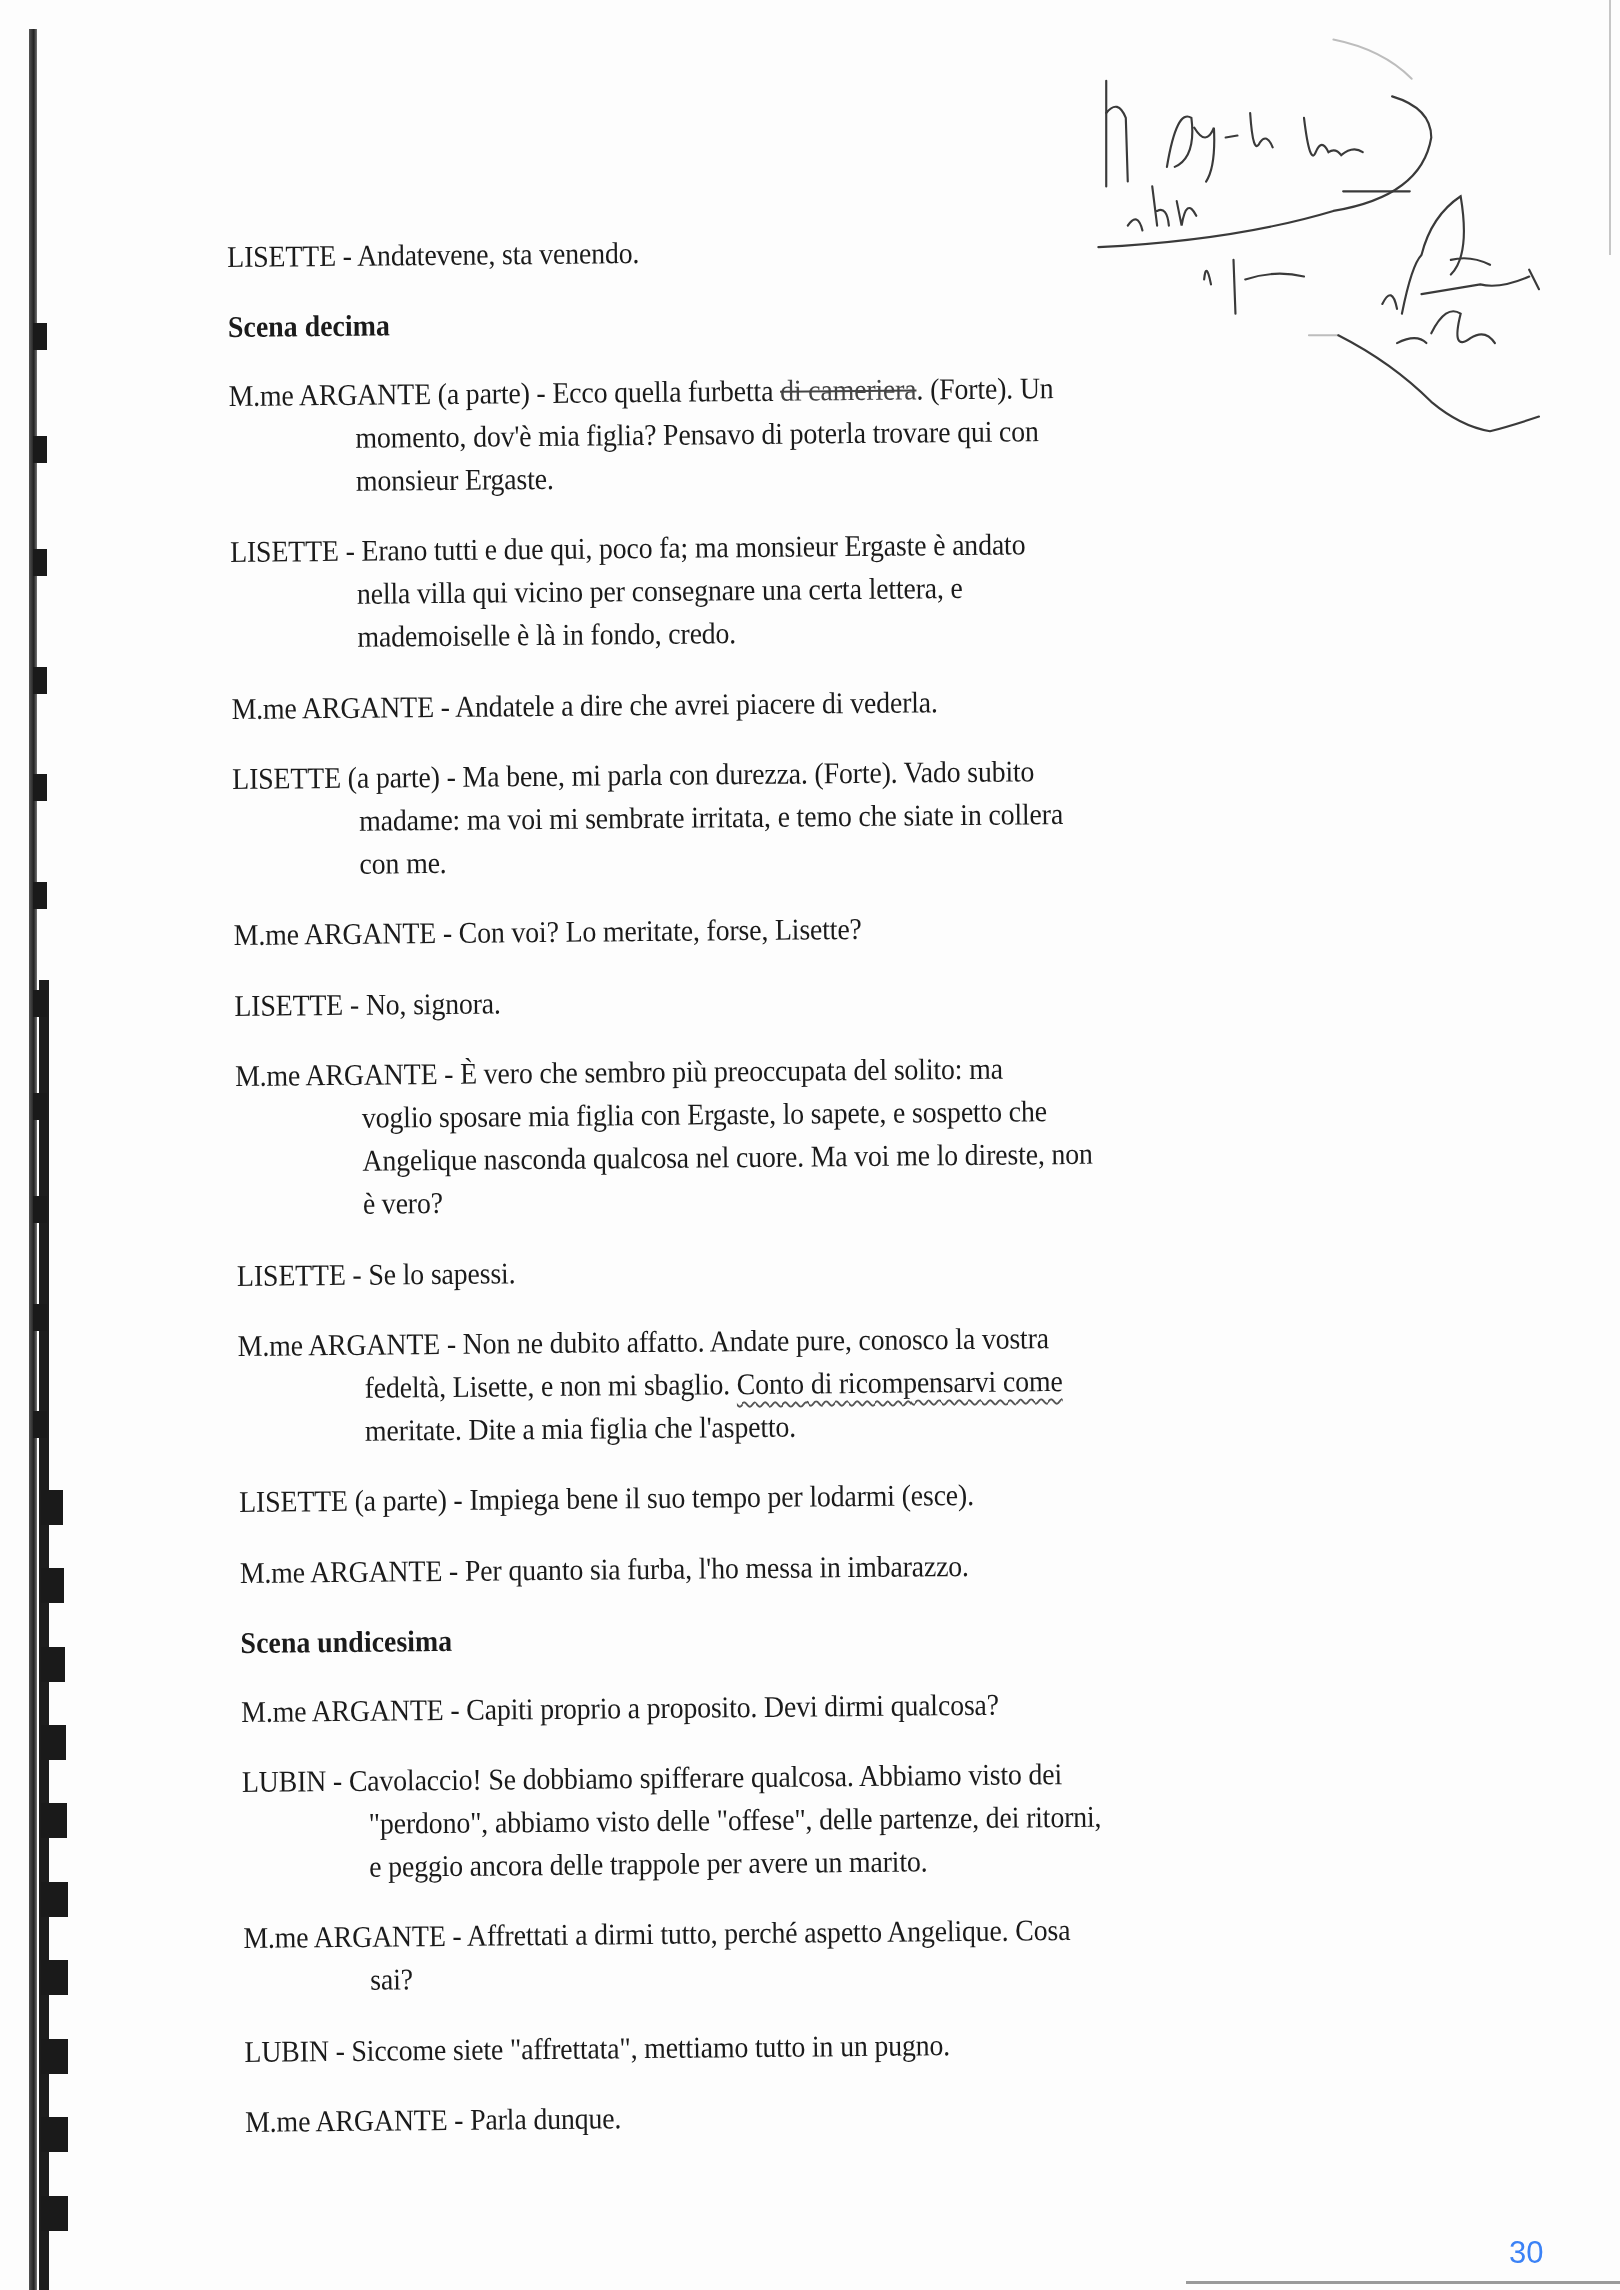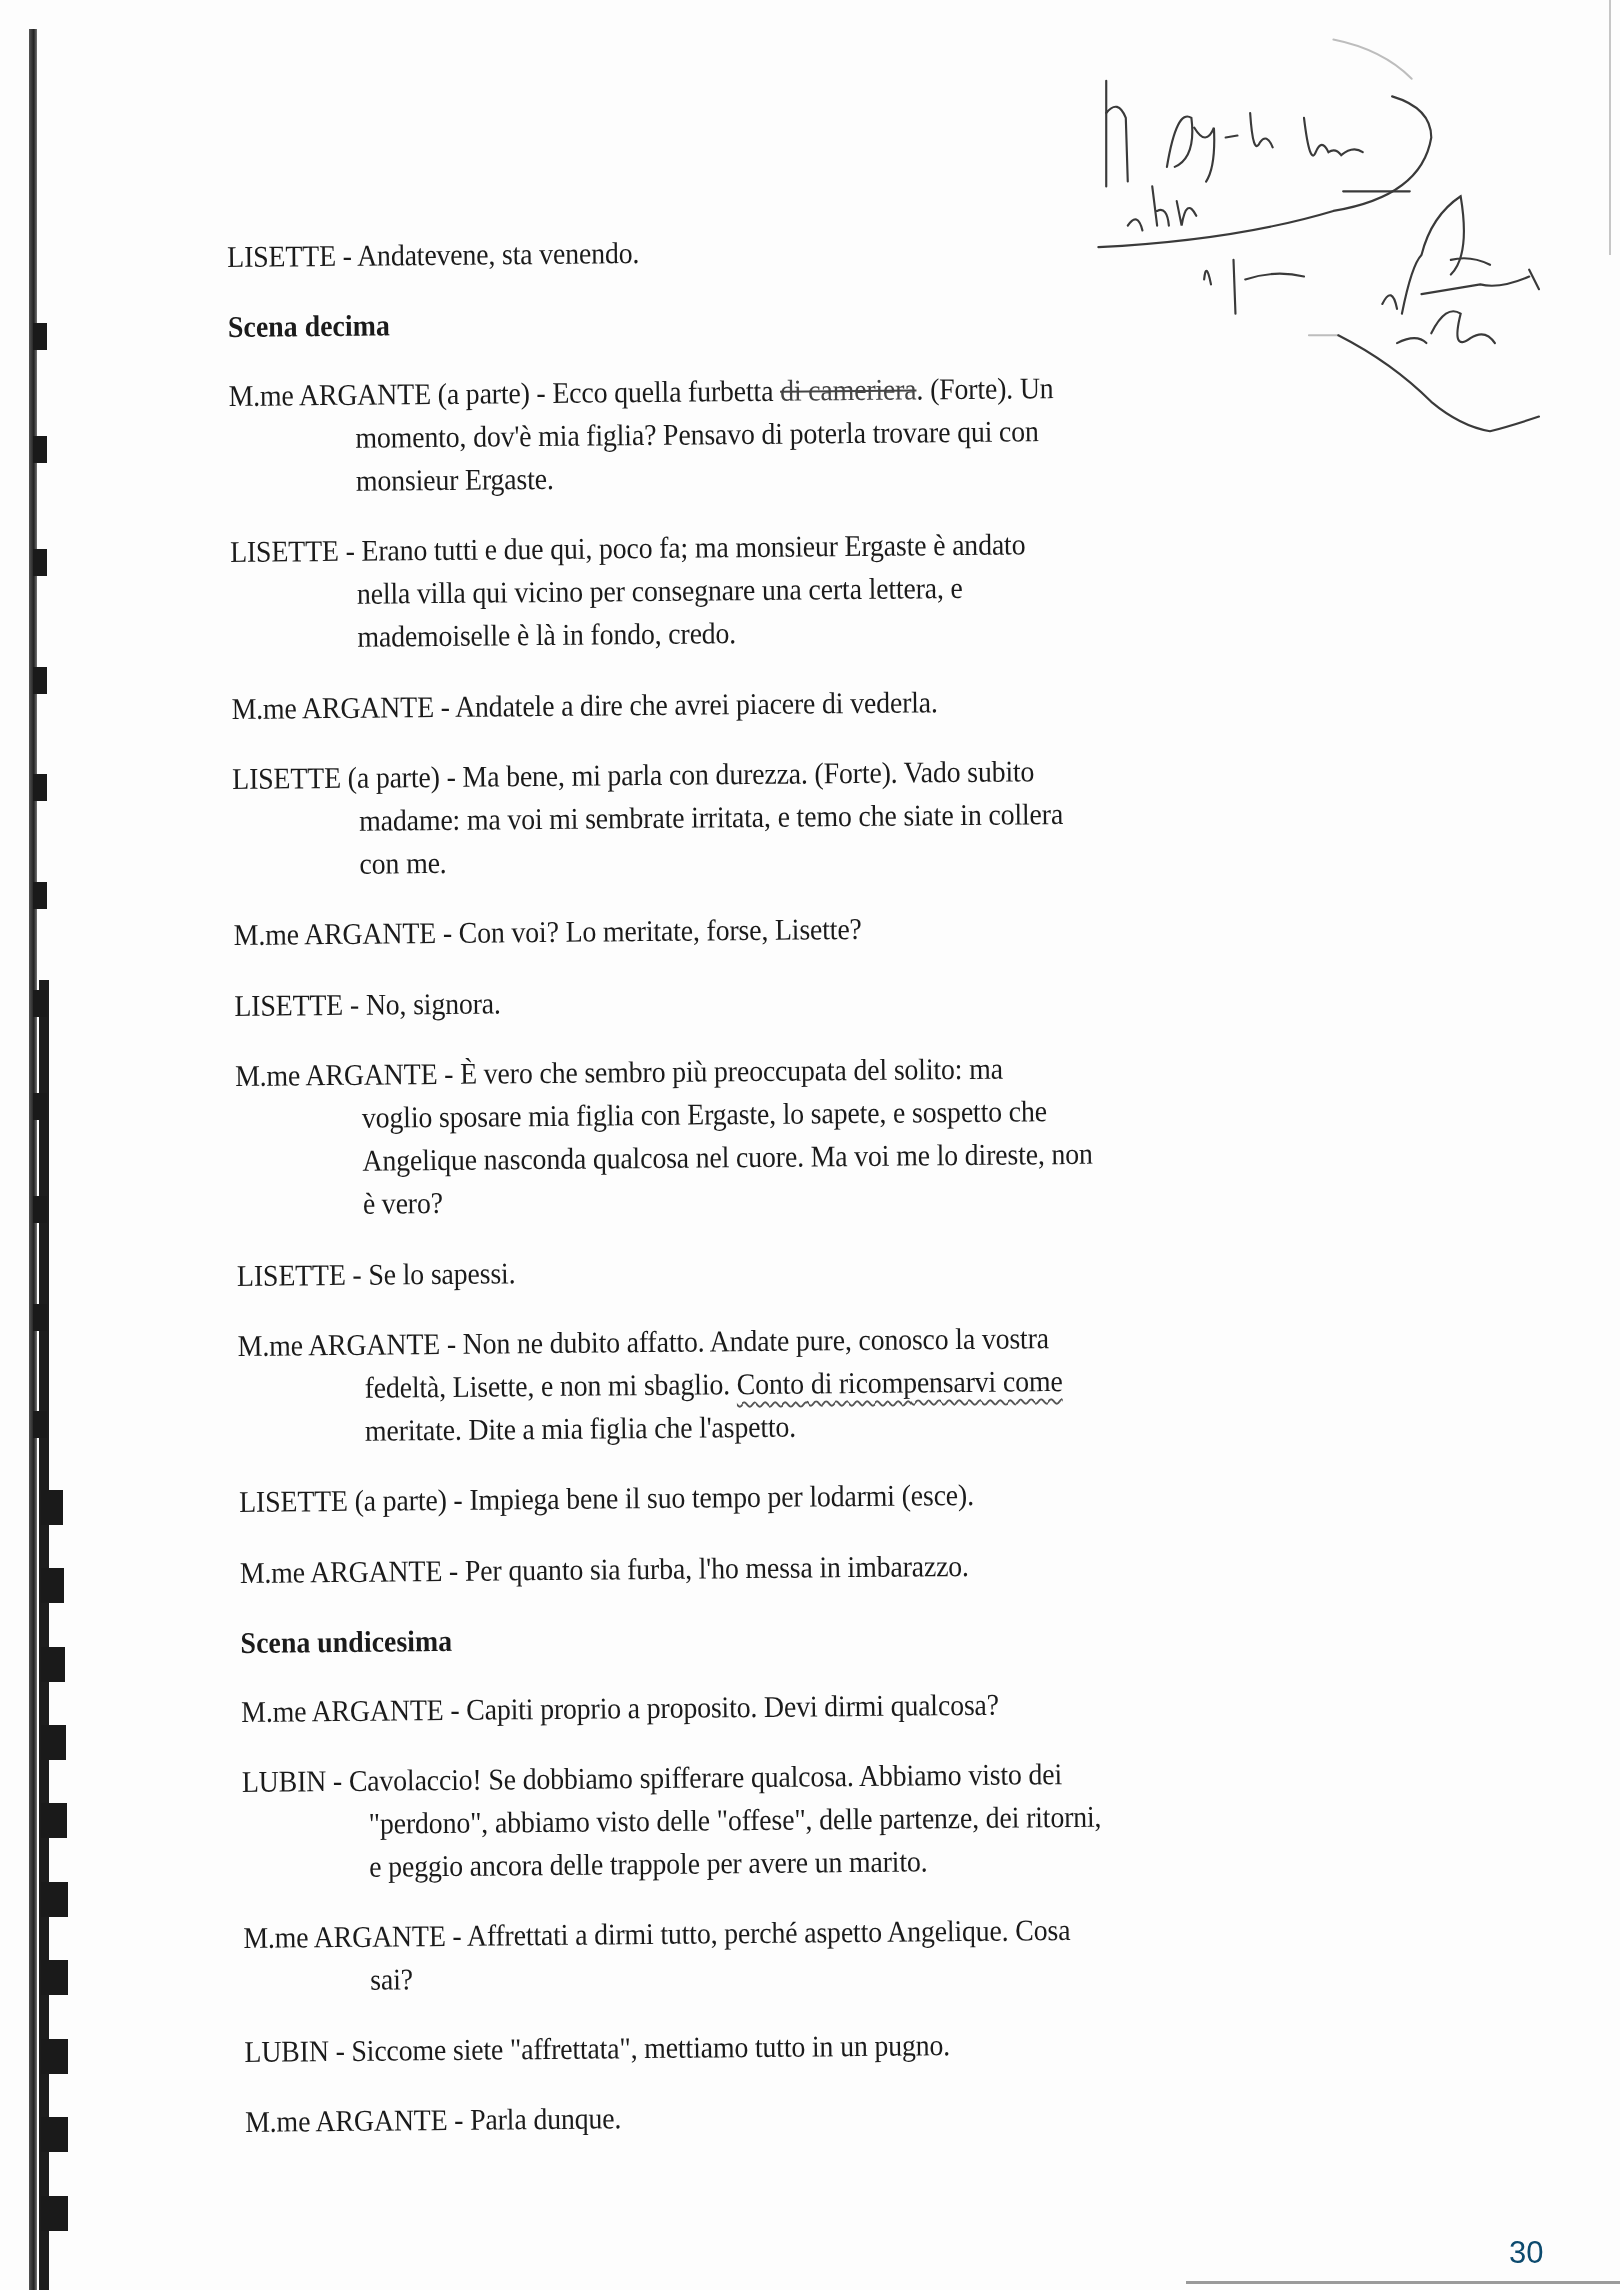--- a/index.html
+++ b/index.html
@@ -36,21 +36,21 @@
   .speech { margin-bottom: 27.4px; }
   .speech .cont { padding-left: 136px; text-align: justify; }
   .heading { font-weight: bold; font-size: 30px; line-height: 43px; margin-bottom: 25.5px; transform: scaleX(0.93); transform-origin: 0 0; }
   .strike { text-decoration: line-through; text-decoration-thickness: 2px; color: #444; }
   .underline-hand {
     text-decoration: underline; text-decoration-color: #555; text-decoration-thickness: 2px;
     text-underline-offset: 6.9px; text-decoration-style: wavy;
   }
   .page-number {
     position: absolute; left: 1509px; top: 2235px; font-family: "Liberation Sans", sans-serif;
-    font-size: 31px; color: #0c4a6e;
+    font-size: 31px; color: #3b82f6;
   }
   .handwriting { position: absolute; left: 1059px; top: 19.6px; width: 490px; height: 421px; }
   .handwriting path { fill: none; stroke: #3a3a3a; stroke-width: 2.2; stroke-linecap: round; }
   .handwriting .faint { stroke: #bdbdbd; stroke-width: 2; }
 </style>
 </head>
 <body>
 
 <div class="binding"></div>
 <div class="binding-lower"></div>

